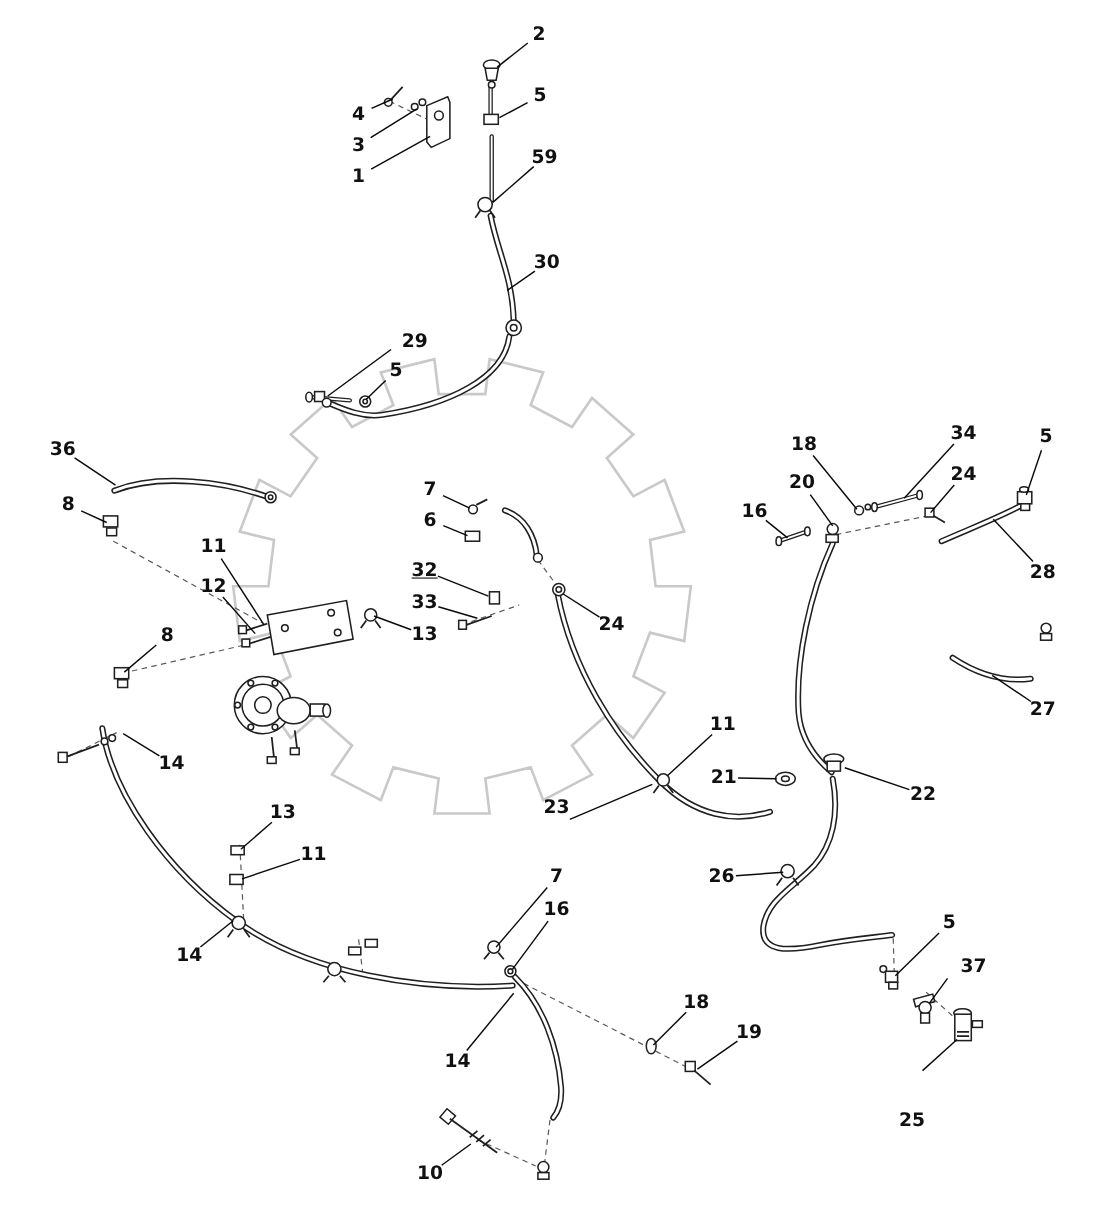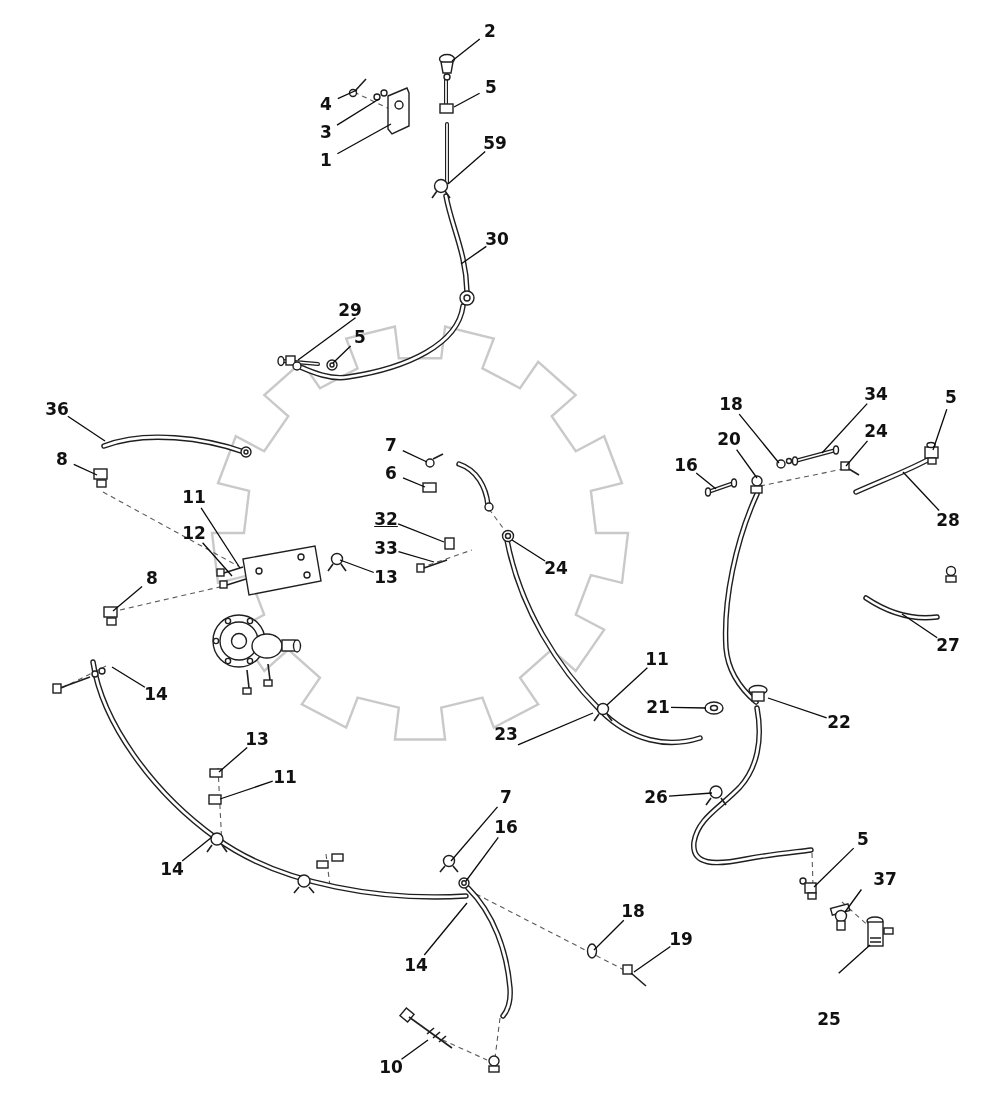--- a/index.html
+++ b/index.html
@@ -342,21 +342,21 @@
   </svg>
 
   <div id="labels">
       <div class="label" style="left: 490px; top: 31px;">2</div>
       <div class="label" style="left: 491px; top: 87px;">5</div>
       <div class="label" style="left: 326px; top: 104px;">4</div>
       <div class="label" style="left: 326px; top: 132px;">3</div>
       <div class="label" style="left: 326px; top: 160px;">1</div>
       <div class="label" style="left: 495px; top: 143px;">59</div>
       <div class="label" style="left: 497px; top: 239px;">30</div>
-      <div class="label" style="left: 350px; top: 310px;">29</div>
+      <div class="label" style="left: 377px; top: 310px;">29</div>
       <div class="label" style="left: 360px; top: 337px;">5</div>
       <div class="label" style="left: 57px; top: 409px;">36</div>
       <div class="label" style="left: 62px; top: 459px;">8</div>
       <div class="label" style="left: 391px; top: 445px;">7</div>
       <div class="label" style="left: 391px; top: 473px;">6</div>
       <div class="label" style="left: 194px; top: 497px;">11</div>
       <div class="label" style="left: 194px; top: 533px;">12</div>
       <div class="label" style="left: 386px; top: 519px; text-decoration: underline;">32</div>
       <div class="label" style="left: 386px; top: 548px;">33</div>
       <div class="label" style="left: 386px; top: 577px;">13</div>

